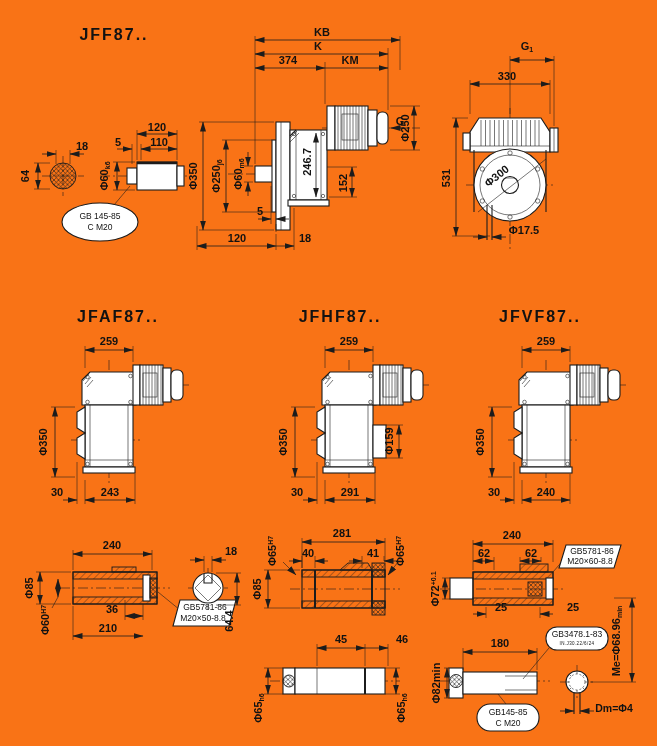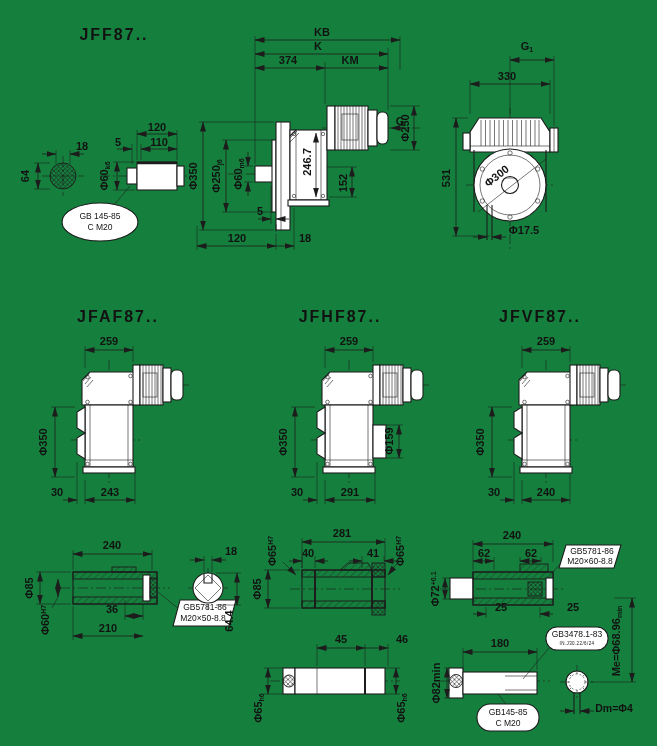--- a/index.html
+++ b/index.html
@@ -1,16 +1,16 @@
 <!DOCTYPE html>
 <html><head>
 <meta charset="utf-8">
 <style>
   html,body{margin:0;padding:0;background:#fff;}
-  #canvas{position:relative;width:657px;height:746px;background:#15803d;overflow:hidden;
+  #canvas{position:relative;width:657px;height:746px;background:#f97316;overflow:hidden;
           font-family:"Liberation Sans",sans-serif;}
   svg{position:absolute;left:0;top:0;}
   .ol{stroke:#1c1c1c;stroke-width:1.1;fill:none}
   .of{stroke:#1c1c1c;stroke-width:1.1;fill:#fff}
   .thin{stroke:#1c1c1c;stroke-width:.6;fill:none}
   .dl{stroke:#1c1c1c;stroke-width:.8;fill:none}
   .el{stroke:#1c1c1c;stroke-width:.55;fill:none}
   .cl{stroke:#1c1c1c;stroke-width:.6;fill:none;stroke-dasharray:10 3 2 3}
   .hf{fill:url(#h);stroke:#1c1c1c;stroke-width:.9}
   .xf{fill:url(#x);stroke:#1c1c1c;stroke-width:.9}

